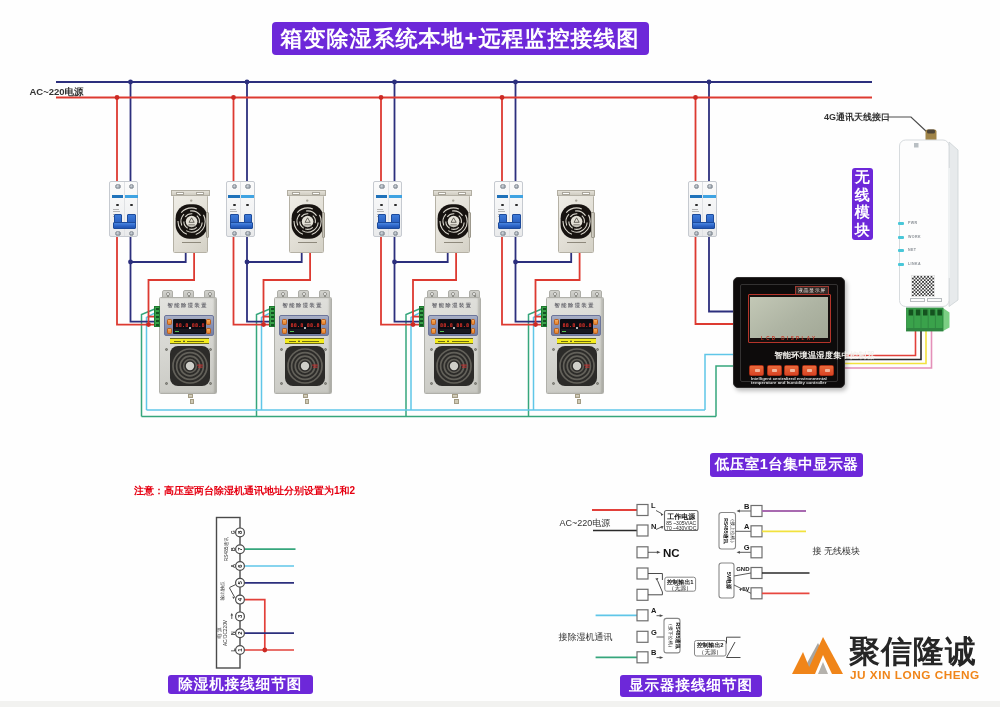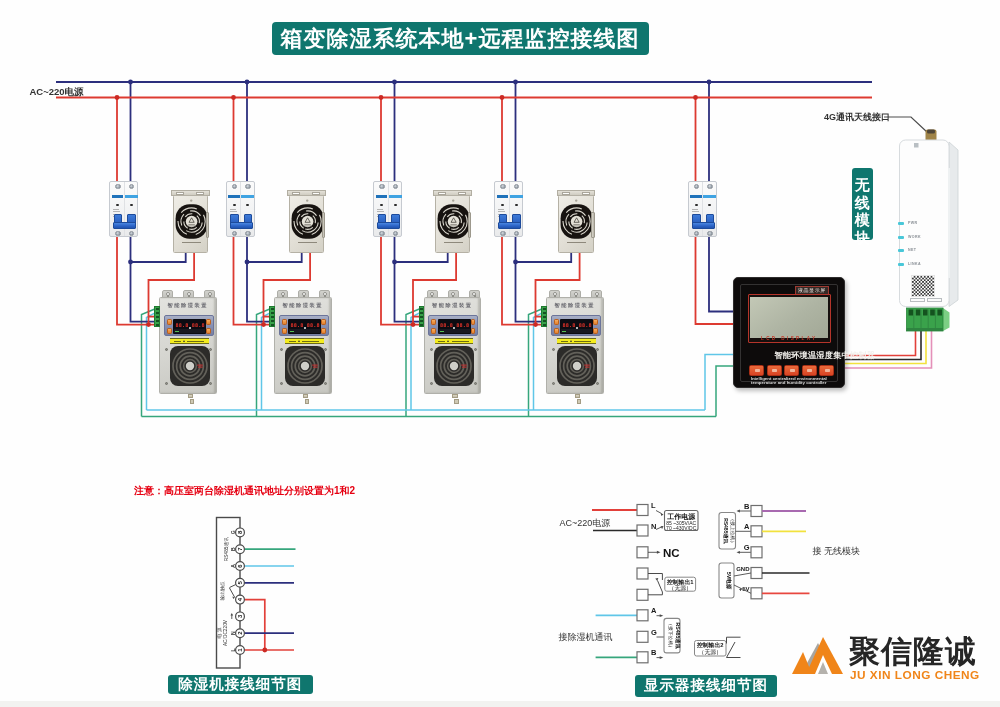--- a/index.html
+++ b/index.html
@@ -3,30 +3,30 @@
 <meta charset="utf-8">
 <style>
   html,body{margin:0;padding:0;background:#fff;}
   #stage{position:relative;width:1000px;height:707px;background:#fefefe;overflow:hidden;
          font-family:"Liberation Sans","DejaVu Sans",sans-serif;}
   #wires{position:absolute;left:0;top:0;z-index:1;}
   .dev{position:absolute;z-index:2;}
   .lbl{position:absolute;z-index:3;}
 
   
-  .darkbox{background:#0f766e;color:#fff;border-radius:4px;text-align:center;
+  .darkbox{background:#6d28d9;color:#fff;border-radius:4px;text-align:center;
            font-weight:bold;white-space:nowrap;}
   #main-title{left:271.5px;top:22px;width:377px;height:32.5px;line-height:33px;font-size:22px;letter-spacing:1px;}
   #sec-hv{left:164.5px;top:452.5px;width:151.5px;height:24px;line-height:24px;font-size:16.5px;letter-spacing:1px;border-radius:3px;}
   #sec-lv{left:440px;top:453px;width:153px;height:23.5px;line-height:23.5px;font-size:16.5px;letter-spacing:1px;border-radius:3px;}
   #sec-disp{left:710px;top:453px;width:153px;height:23.5px;line-height:23.5px;font-size:14.5px;letter-spacing:0.5px;border-radius:3px;}
   #cap-dehum{left:167.5px;top:674.5px;width:145.5px;height:19.5px;line-height:19.5px;font-size:14.5px;letter-spacing:1px;border-radius:3px;}
-  #cap-disp{left:635px;top:675px;width:142px;height:21.5px;line-height:21.5px;font-size:14.5px;letter-spacing:1px;border-radius:3px;}
+  #cap-disp{left:620px;top:675px;width:142px;height:21.5px;line-height:21.5px;font-size:14.5px;letter-spacing:1px;border-radius:3px;}
   #wm-label{left:851.5px;top:168px;width:21.5px;height:72px;font-size:15px;border-radius:3px;
-            white-space:normal;word-break:break-all;line-height:17.5px;padding-top:8px;box-sizing:border-box;}
+            white-space:normal;word-break:break-all;line-height:17.5px;padding-top:0;box-sizing:border-box;}
   .rednote{position:absolute;z-index:3;color:#e60012;font-size:10px;font-weight:bold;white-space:nowrap;}
   #note-hv{left:134px;top:484px;}
   #note-lv{left:424px;top:484px;}
   #ac-label{left:29.5px;top:86px;font-size:9.5px;color:#333;font-weight:bold;}
   #ant-label{left:824px;top:111px;font-size:9px;color:#333;font-weight:bold;}
 
   
   .breaker{width:29px;height:56px;background:linear-gradient(180deg,#fbfbfb 0%,#f2f3f4 55%,#e9eaeb 100%);
            border:1px solid #c6cad0;border-radius:2px;box-sizing:border-box;position:relative;}
   .breaker:before{content:"";position:absolute;left:13.4px;top:0;width:1px;height:100%;background:#dfe1e4;}
@@ -940,20 +940,21 @@
     <div class="wm-tags">
         <i class="g1"></i>
         <i class="g2"></i>
       </div>
   </div>
 
   <div class="lbl darkbox" id="main-title">箱变除湿系统本地+远程监控接线图</div>
   <div class="lbl" id="ac-label">AC~220电源</div>
   <div class="lbl" id="ant-label">4G通讯天线接口</div>
   <div class="lbl darkbox" id="wm-label">无线模块</div>
+  <div class="lbl darkbox" id="sec-disp">低压室1台集中显示器</div>
   <div class="rednote" id="note-hv">注意：高压室两台除湿机通讯地址分别设置为1和2</div>
   <div class="lbl darkbox" id="cap-dehum">除湿机接线细节图</div>
   <div class="lbl darkbox" id="cap-disp">显示器接线细节图</div>
 
   <div class="lbl" id="logo">
     <svg width="58" height="56" viewBox="0 0 58 56">
       <polygon points="13,46 30,15 46,46" fill="#a8a5a0"></polygon>
       <polygon points="4,46 15,24 24,46" fill="#f08519"></polygon>
       <polygon points="18,46 35,9 55,46" fill="#f08519"></polygon>
       <polygon points="27,46 35,27 44,46" fill="#fff"></polygon>

